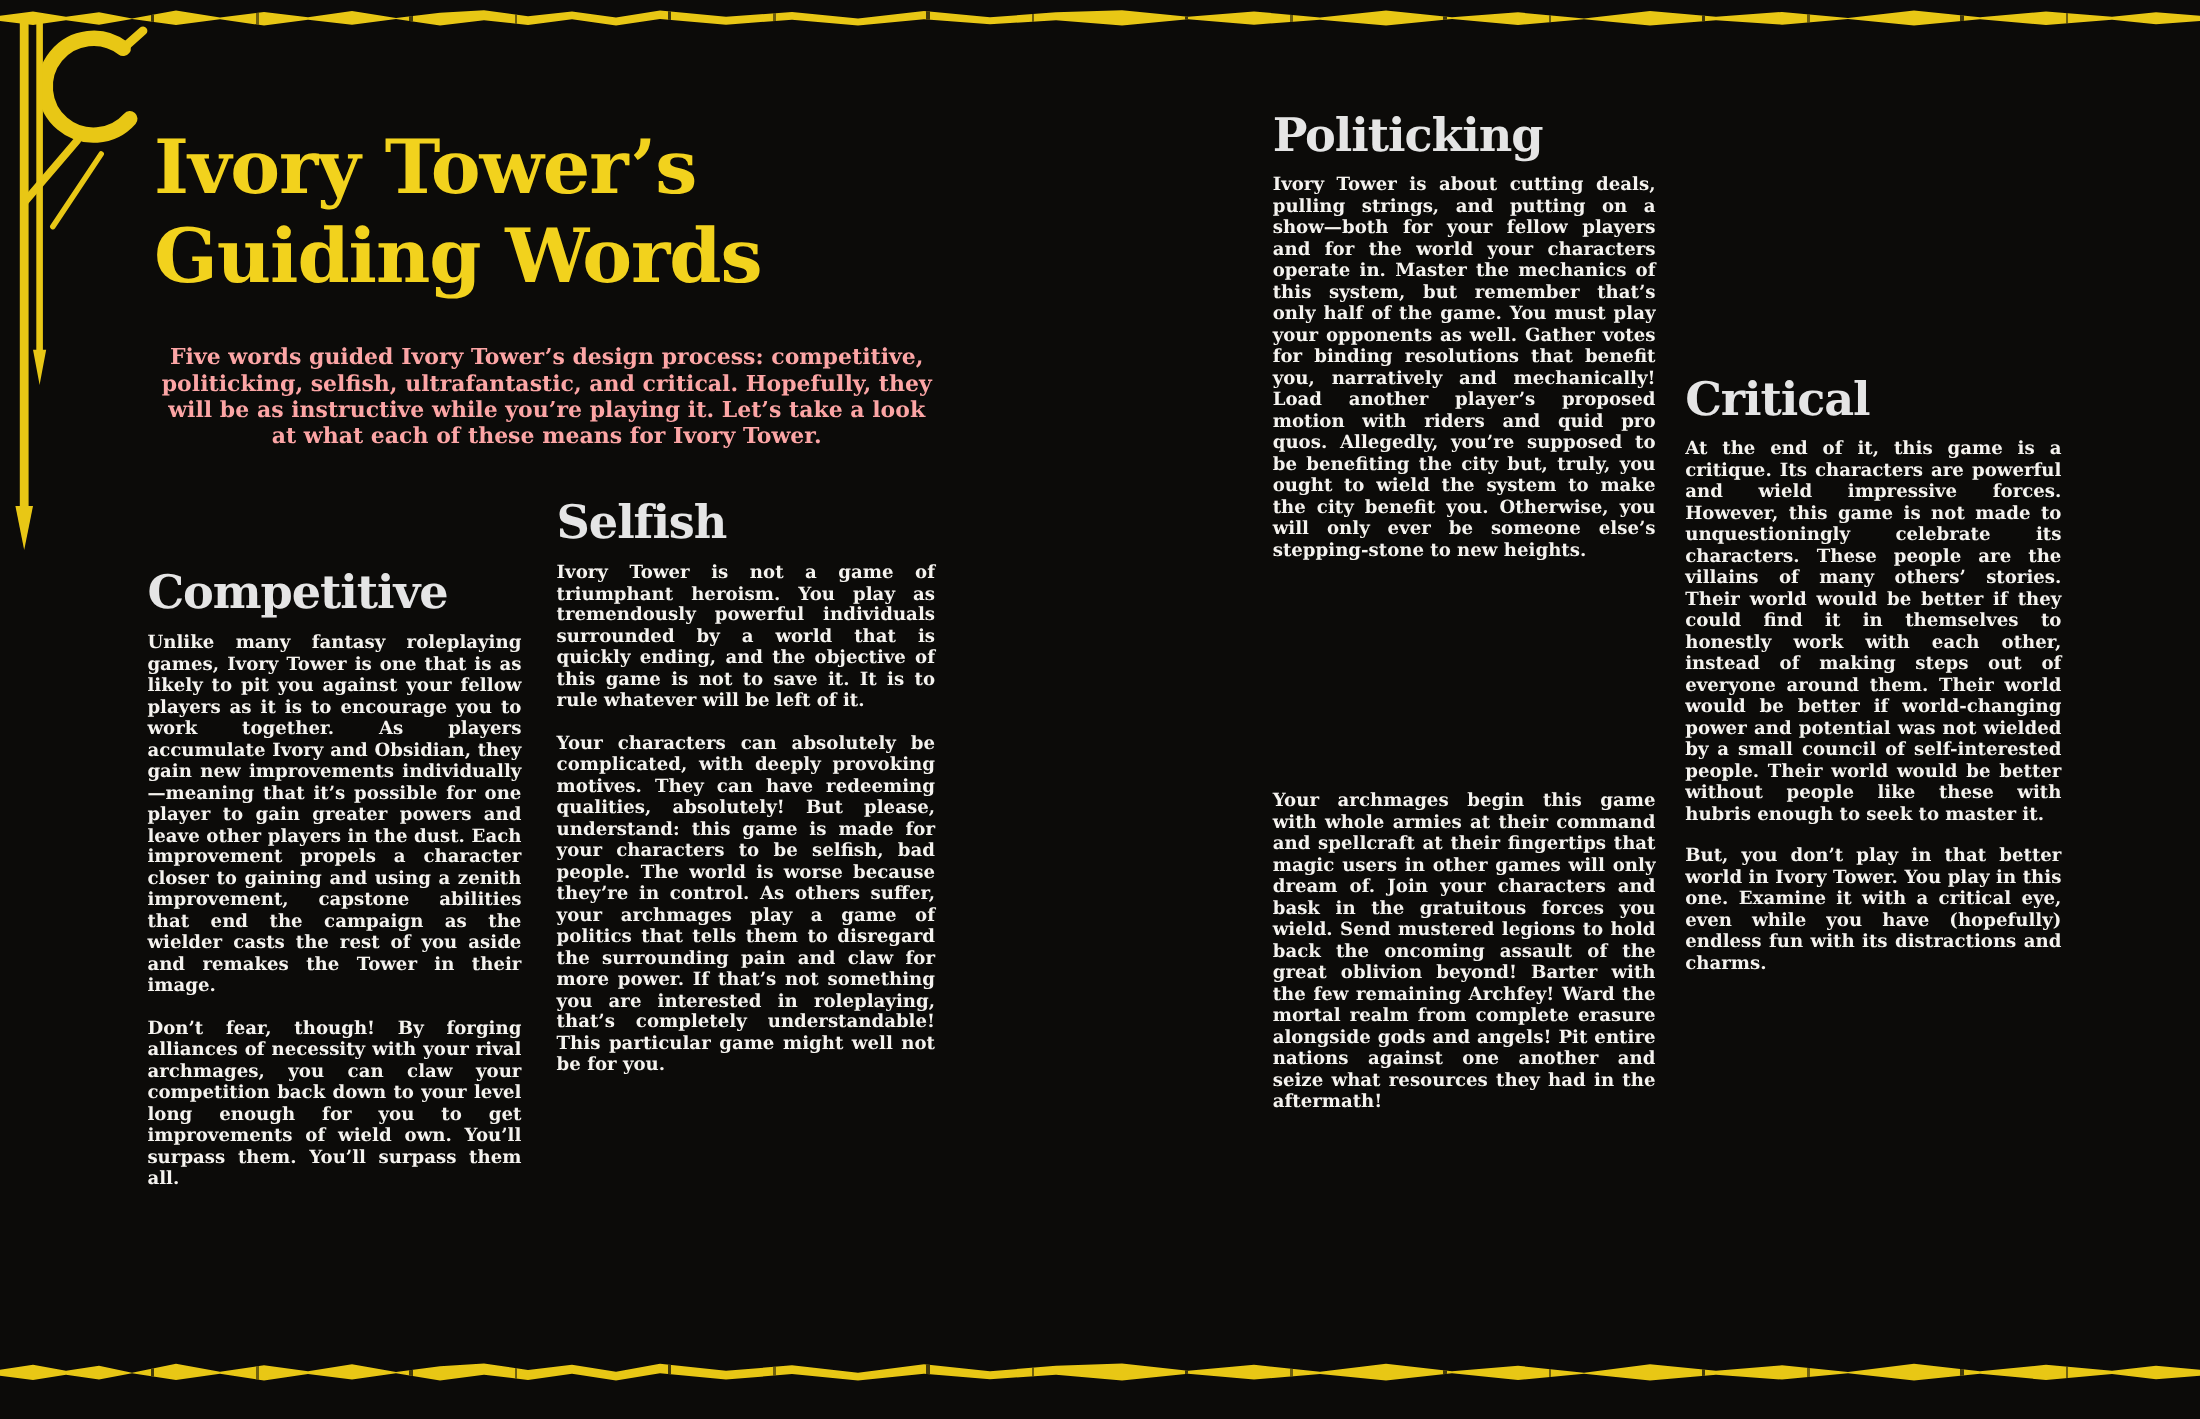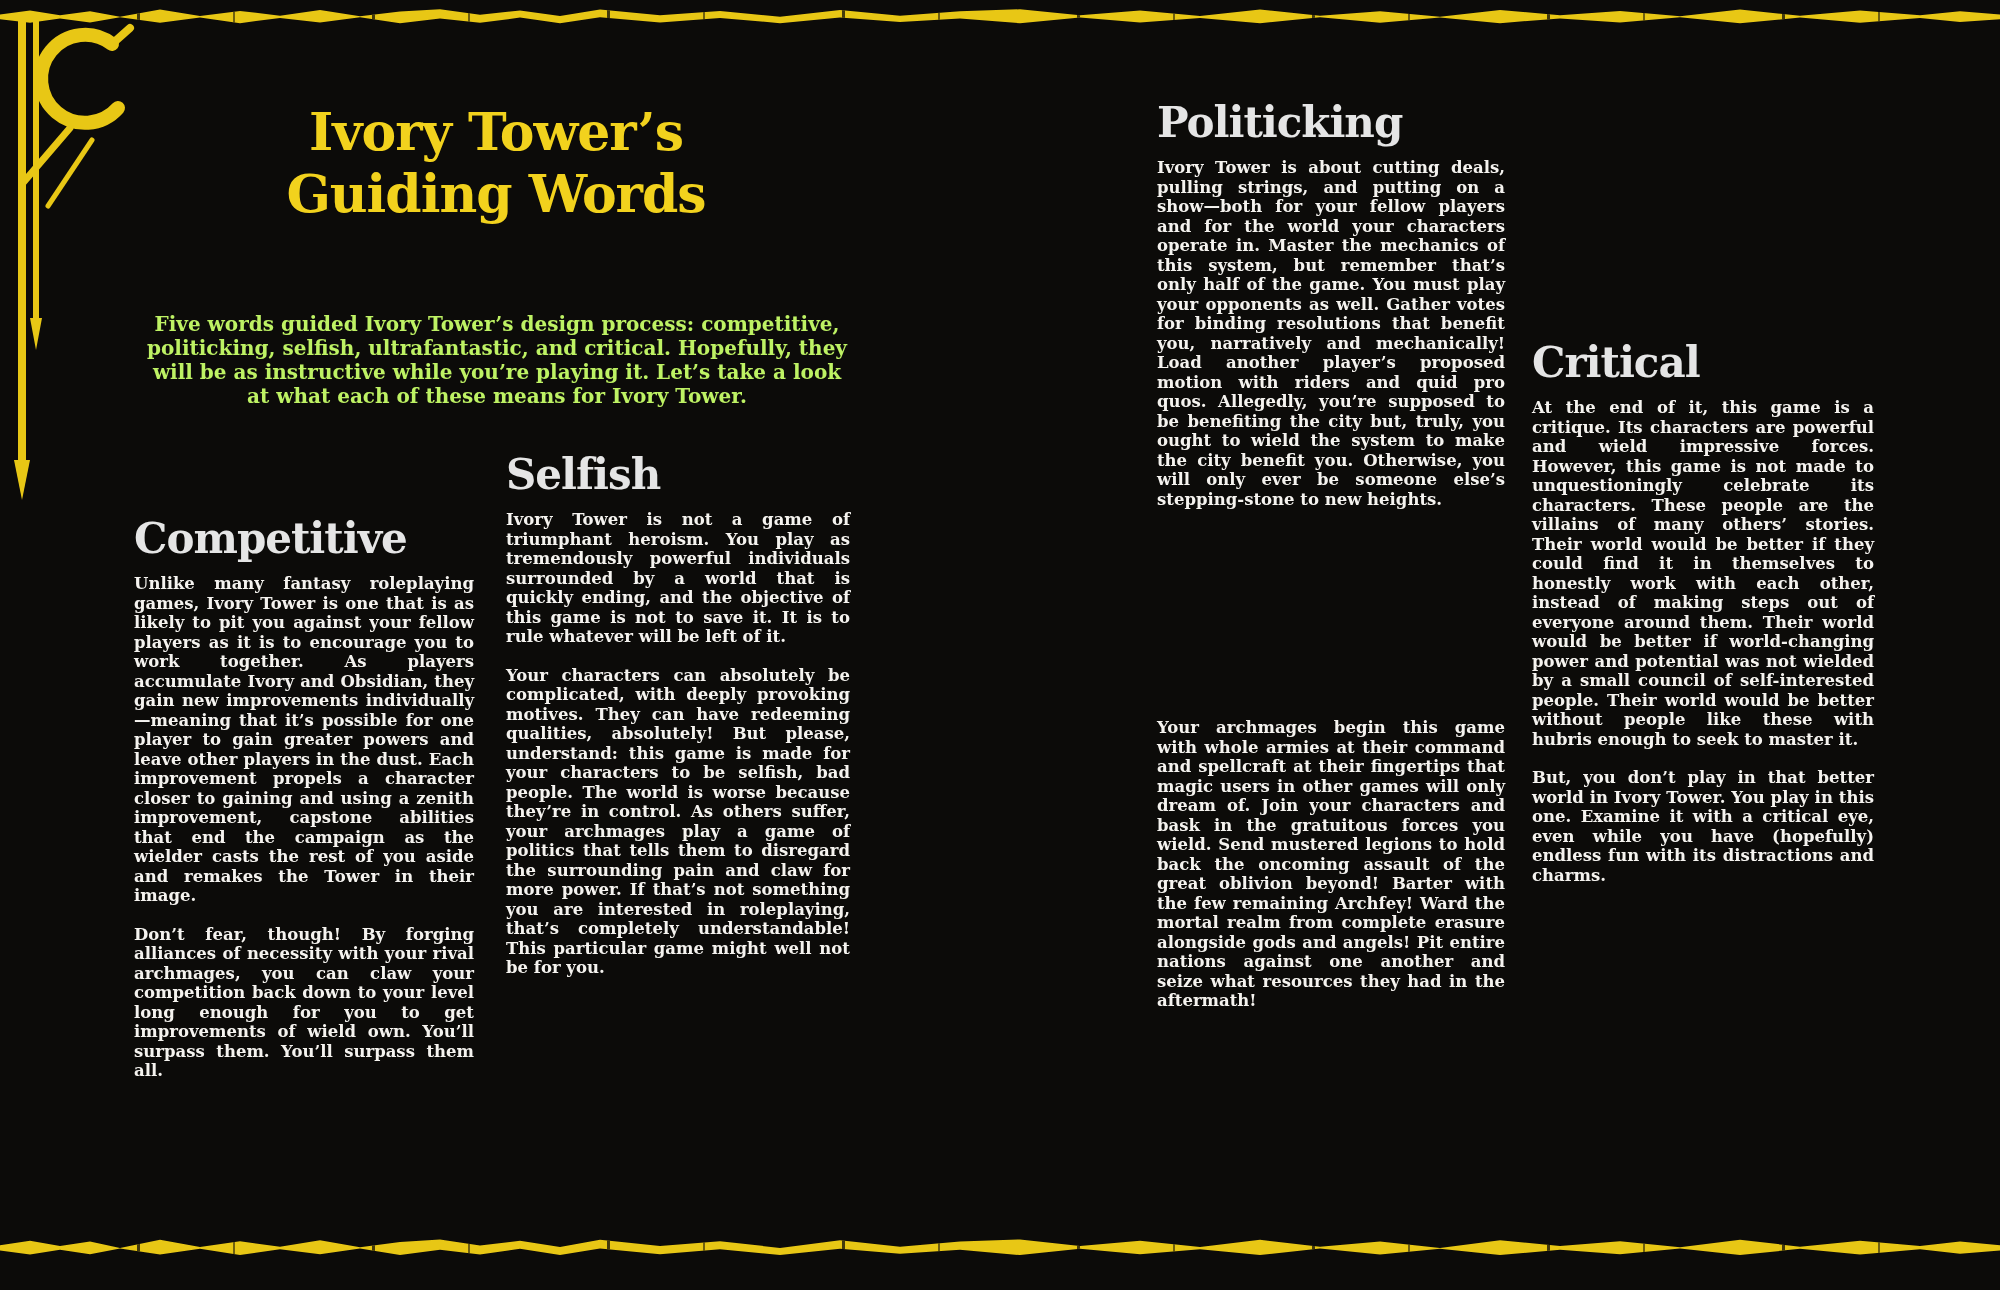--- a/index.html
+++ b/index.html
@@ -17,28 +17,28 @@
     background-image:repeating-linear-gradient(90deg,transparent 0 137px,rgba(12,11,9,.75) 137px 140px,transparent 140px 233px,rgba(12,11,9,.55) 233px 235px);
     clip-path:polygon(0% 40%,1.5% 15%,3% 45%,4.5% 20%,6% 55%,8% 10%,10% 50%,12% 18%,14% 48%,16% 12%,18% 52%,20% 22%,22% 8%,24% 42%,26% 15%,28% 50%,30% 10%,33% 45%,36% 18%,39% 55%,42% 12%,45% 48%,48% 20%,51% 8%,54% 45%,57% 15%,60% 50%,63% 10%,66% 48%,69% 20%,72% 55%,75% 12%,78% 45%,81% 18%,84% 52%,87% 10%,90% 48%,93% 15%,96% 45%,98% 20%,100% 40%,100% 70%,98% 88%,96% 62%,93% 92%,90% 60%,87% 95%,84% 58%,81% 90%,78% 65%,75% 95%,72% 60%,69% 92%,66% 58%,63% 95%,60% 62%,57% 90%,54% 60%,51% 95%,48% 65%,45% 88%,42% 60%,39% 95%,36% 62%,33% 90%,30% 58%,28% 95%,26% 60%,24% 92%,22% 65%,20% 95%,18% 58%,16% 90%,14% 62%,12% 95%,10% 60%,8% 92%,6% 58%,4.5% 90%,3% 65%,1.5% 92%,0% 70%);
   }
   .rough-bar.top{top:8px;}
   .rough-bar.bottom{top:1238px;height:18px;}
   
   .corner{position:absolute;left:0;top:0;width:150px;height:540px;}
   
   .title{
     position:absolute;left:140px;top:66px;width:712px;
-    color:#f2d21d;text-align:center;
-    font-weight:bold;font-size:52px;line-height:1.2;
+    color:#f2d21d;
+    font-weight:bold;font-size:68px;line-height:1.2;
     letter-spacing:-1px;
   }
   
   .intro{
     position:absolute;left:140px;top:292px;width:714px;
-    color:#bef264;font-weight:bold;
+    color:#fca5a5;font-weight:bold;
     font-size:20px;line-height:24px;text-align:center;
   }
   
   .col{position:absolute;color:#f5f3ef;}
   .col h2{
     margin:0 0 12px 0;
     color:#e5e5e5;
     font-size:42px;line-height:46px;
     font-weight:bold;letter-spacing:-1px;
   }

